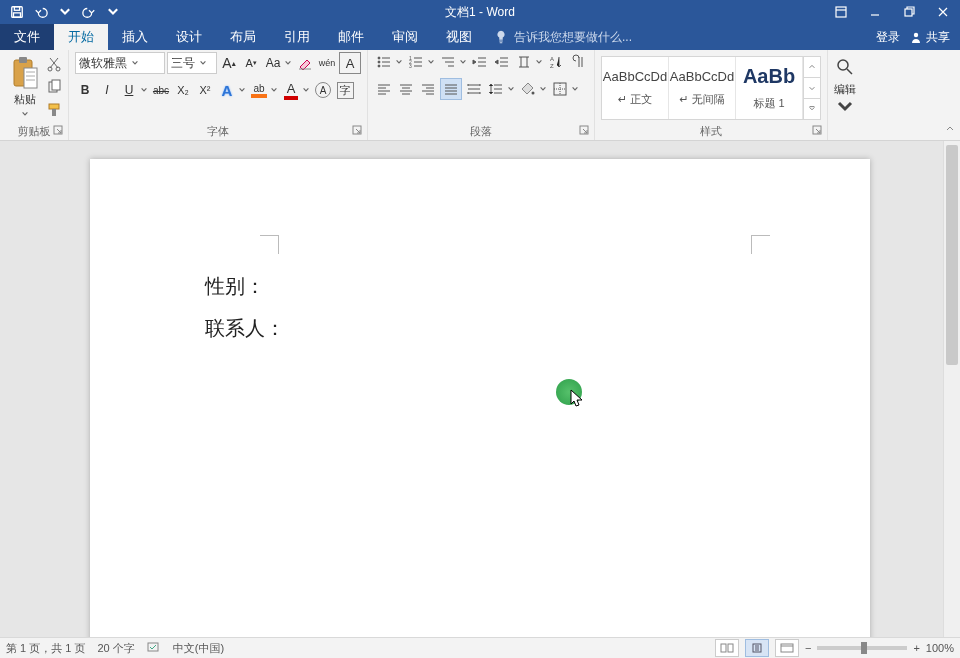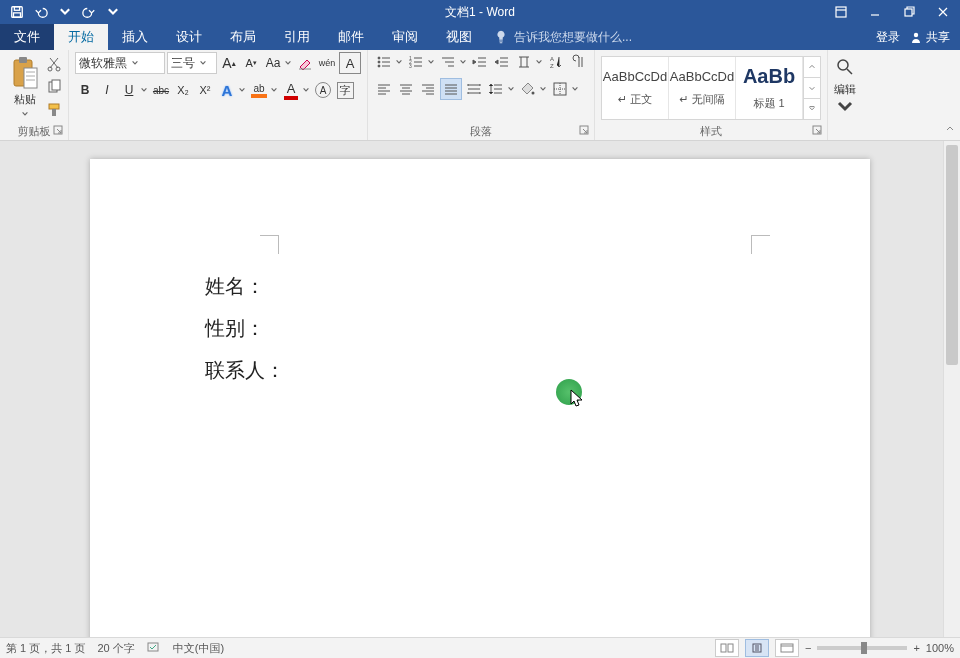--- a/index.html
+++ b/index.html
@@ -299,20 +299,26 @@
             </div>
           <div class="splitdd">
               <div class="sq">
                 <span style="border:1px solid #888;border-radius:50%;width:14px;height:14px;display:inline-flex;align-items:center;justify-content:center;font-size:10px">A</span>
               </div>
             </div>
           <div class="sq">
               <span style="border:1px solid #888;padding:0 2px;font-size:11px">字</span>
             </div>
         </div>
+      </div>
+      <div class="glabel"><span>字体</span>
+        <span class="dlg"><svg viewBox="0 0 10 10">
+              <rect x="1" y="1" width="8" height="8"></rect>
+              <path d="M4 4l4 4M8 5v3h-3"></path>
+            </svg></span>
       </div>
     </div>
 
     <div class="rgroup paragrp">
       <div class="body">
         <div class="frow">
           <div class="splitdd">
               <span class="sq">
                 <svg viewBox="0 0 16 16" stroke="#555">
                   <circle cx="3" cy="4" r="1" fill="#555"></circle>
@@ -528,21 +534,20 @@
     <span class="collapse-caret"><svg viewBox="0 0 12 12">
           <path d="M3 7l3-3 3 3"></path>
         </svg></span>
   </div>
 
   <div class="docarea">
     <div class="page">
       <div class="margin-mark tl"></div>
       <div class="margin-mark tr"></div>
       <div class="doc-content">
-        <div>姓名：</div>
         <div>性别：</div>
         <div>联系人：</div>
       </div>
       <div class="cursor-dot"></div>
       <div class="cursor-arrow"><svg viewBox="0 0 14 18">
             <path d="M1 1l0 14 3-3 2 5 3-1-2-5 5 0z" fill="#fff" stroke="#000"></path>
           </svg></div>
     </div>
     <div class="scrollbar-v">
       <div class="thumb"></div>

